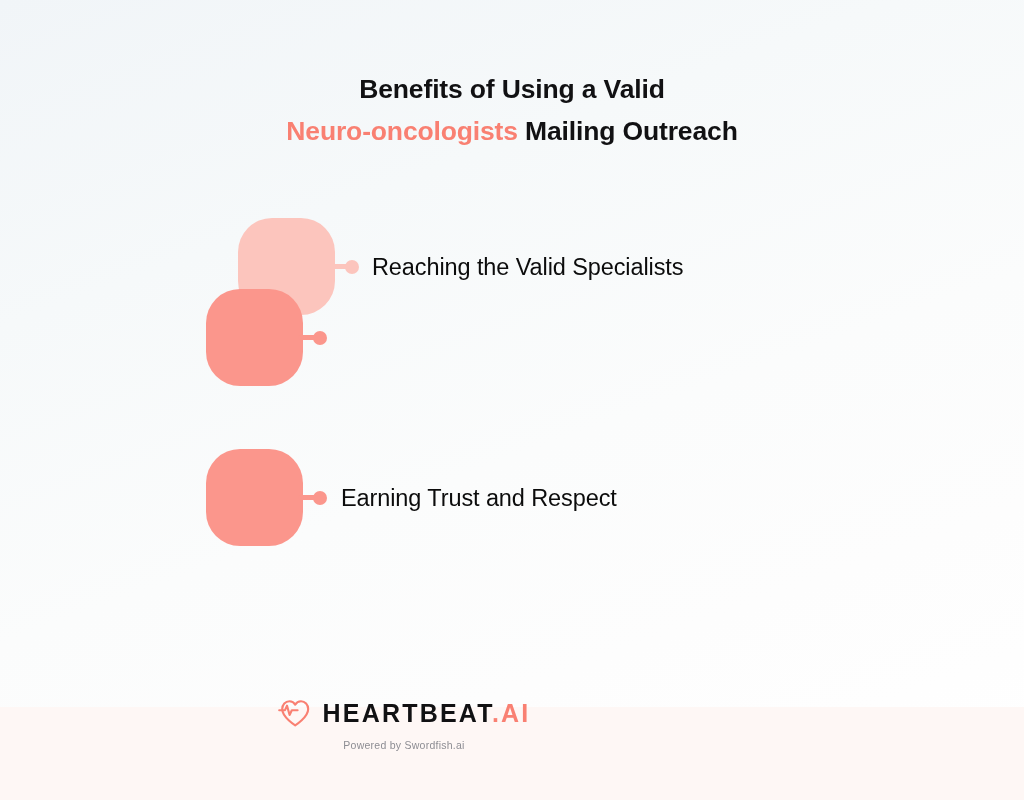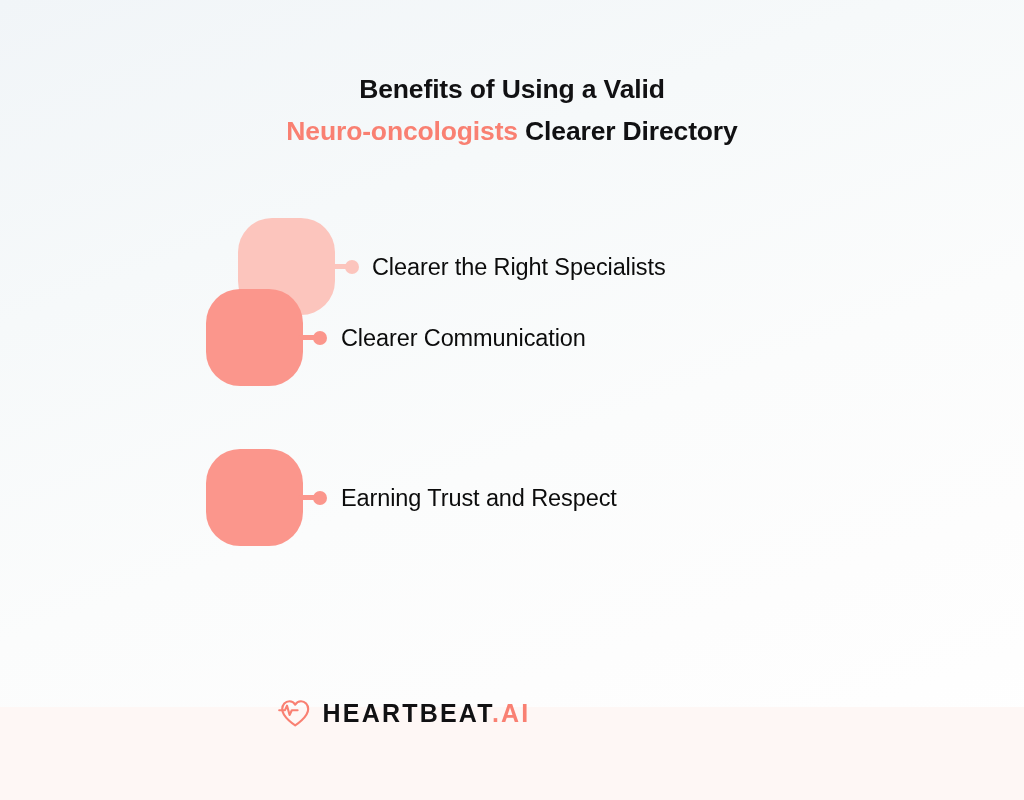--- a/index.html
+++ b/index.html
@@ -126,37 +126,36 @@
     text-align:center;
   }
 </style>
 </head>
 <body>
 
 <div class="canvas">
 
   <div class="title-block">
     <div class="title-line">Benefits of Using a Valid</div>
-    <div class="title-line"><span class="title-accent">Neuro-oncologists</span><span> Clearer Directory</span></div>
+    <div class="title-line"><span class="title-accent">Neuro-oncologists</span><span> Mailing Outreach</span></div>
   </div>
 
   <div class="diagram">
 
     <div class="row" style="top:0px;">
       <div class="tile" style="left: 238px; background: rgb(252, 197, 189);"></div>
       <div class="connector" style="left: 330px; top: 46px; width: 22px; background: rgb(252, 197, 189);"></div>
       <div class="dot" style="left: 345px; top: 41.5px; background: rgb(252, 197, 189);"></div>
-      <div class="row-label" style="left:372px;">Clearer the Right Specialists</div>
+      <div class="row-label" style="left:372px;">Reaching the Valid Specialists</div>
     </div>
 
     <div class="row" style="top:71px;">
       <div class="tile" style="left: 206px; background: rgb(251, 150, 140);"></div>
       <div class="connector" style="left: 298px; top: 46px; width: 22px; background: rgb(251, 150, 140);"></div>
       <div class="dot" style="left: 313px; top: 41.5px; background: rgb(251, 150, 140);"></div>
-      <div class="row-label" style="left:341px;">Clearer Communication</div>
     </div>
 
 
     <div class="row" style="top:231px;">
       <div class="tile" style="left: 206px; background: rgb(251, 150, 140);"></div>
       <div class="connector" style="left: 298px; top: 46px; width: 22px; background: rgb(251, 150, 140);"></div>
       <div class="dot" style="left: 313px; top: 41.5px; background: rgb(251, 150, 140);"></div>
       <div class="row-label" style="left:341px;">Earning Trust and Respect</div>
     </div>
 
@@ -168,15 +167,16 @@
   <div class="logo-wrap">
     <div class="logo-row">
       <span>
         <svg class="heart-icon" width="34" height="30" viewBox="0 0 34 30" fill="none" xmlns="http://www.w3.org/2000/svg">
           <path d="M17.2 27.4 C17.2 27.4 4.2 19.3 4.2 11.1 C4.2 6.6 7.4 3.3 11.4 3.3 C14.0 3.3 16.1 4.7 17.2 6.7 C18.3 4.7 20.4 3.3 23.0 3.3 C27.0 3.3 30.2 6.6 30.2 11.1 C30.2 19.3 17.2 27.4 17.2 27.4 Z" stroke="#f98072" stroke-width="2.1" stroke-linejoin="round" fill="none"></path>
           <path d="M1.2 12.2 L7.0 12.2 L9.0 7.6 L11.6 17.0 L13.8 12.2 L19.6 12.2" stroke="#f98072" stroke-width="2.1" stroke-linecap="round" stroke-linejoin="round" fill="none"></path>
         </svg>
       </span>
       <span class="logo-text"><span>HEARTBEAT</span><span class="dot-ai">.AI</span></span>
     </div>
+    <div class="logo-sub">Powered by Swordfish.ai</div>
   </div>
 
 </div>
 
 </body></html>

